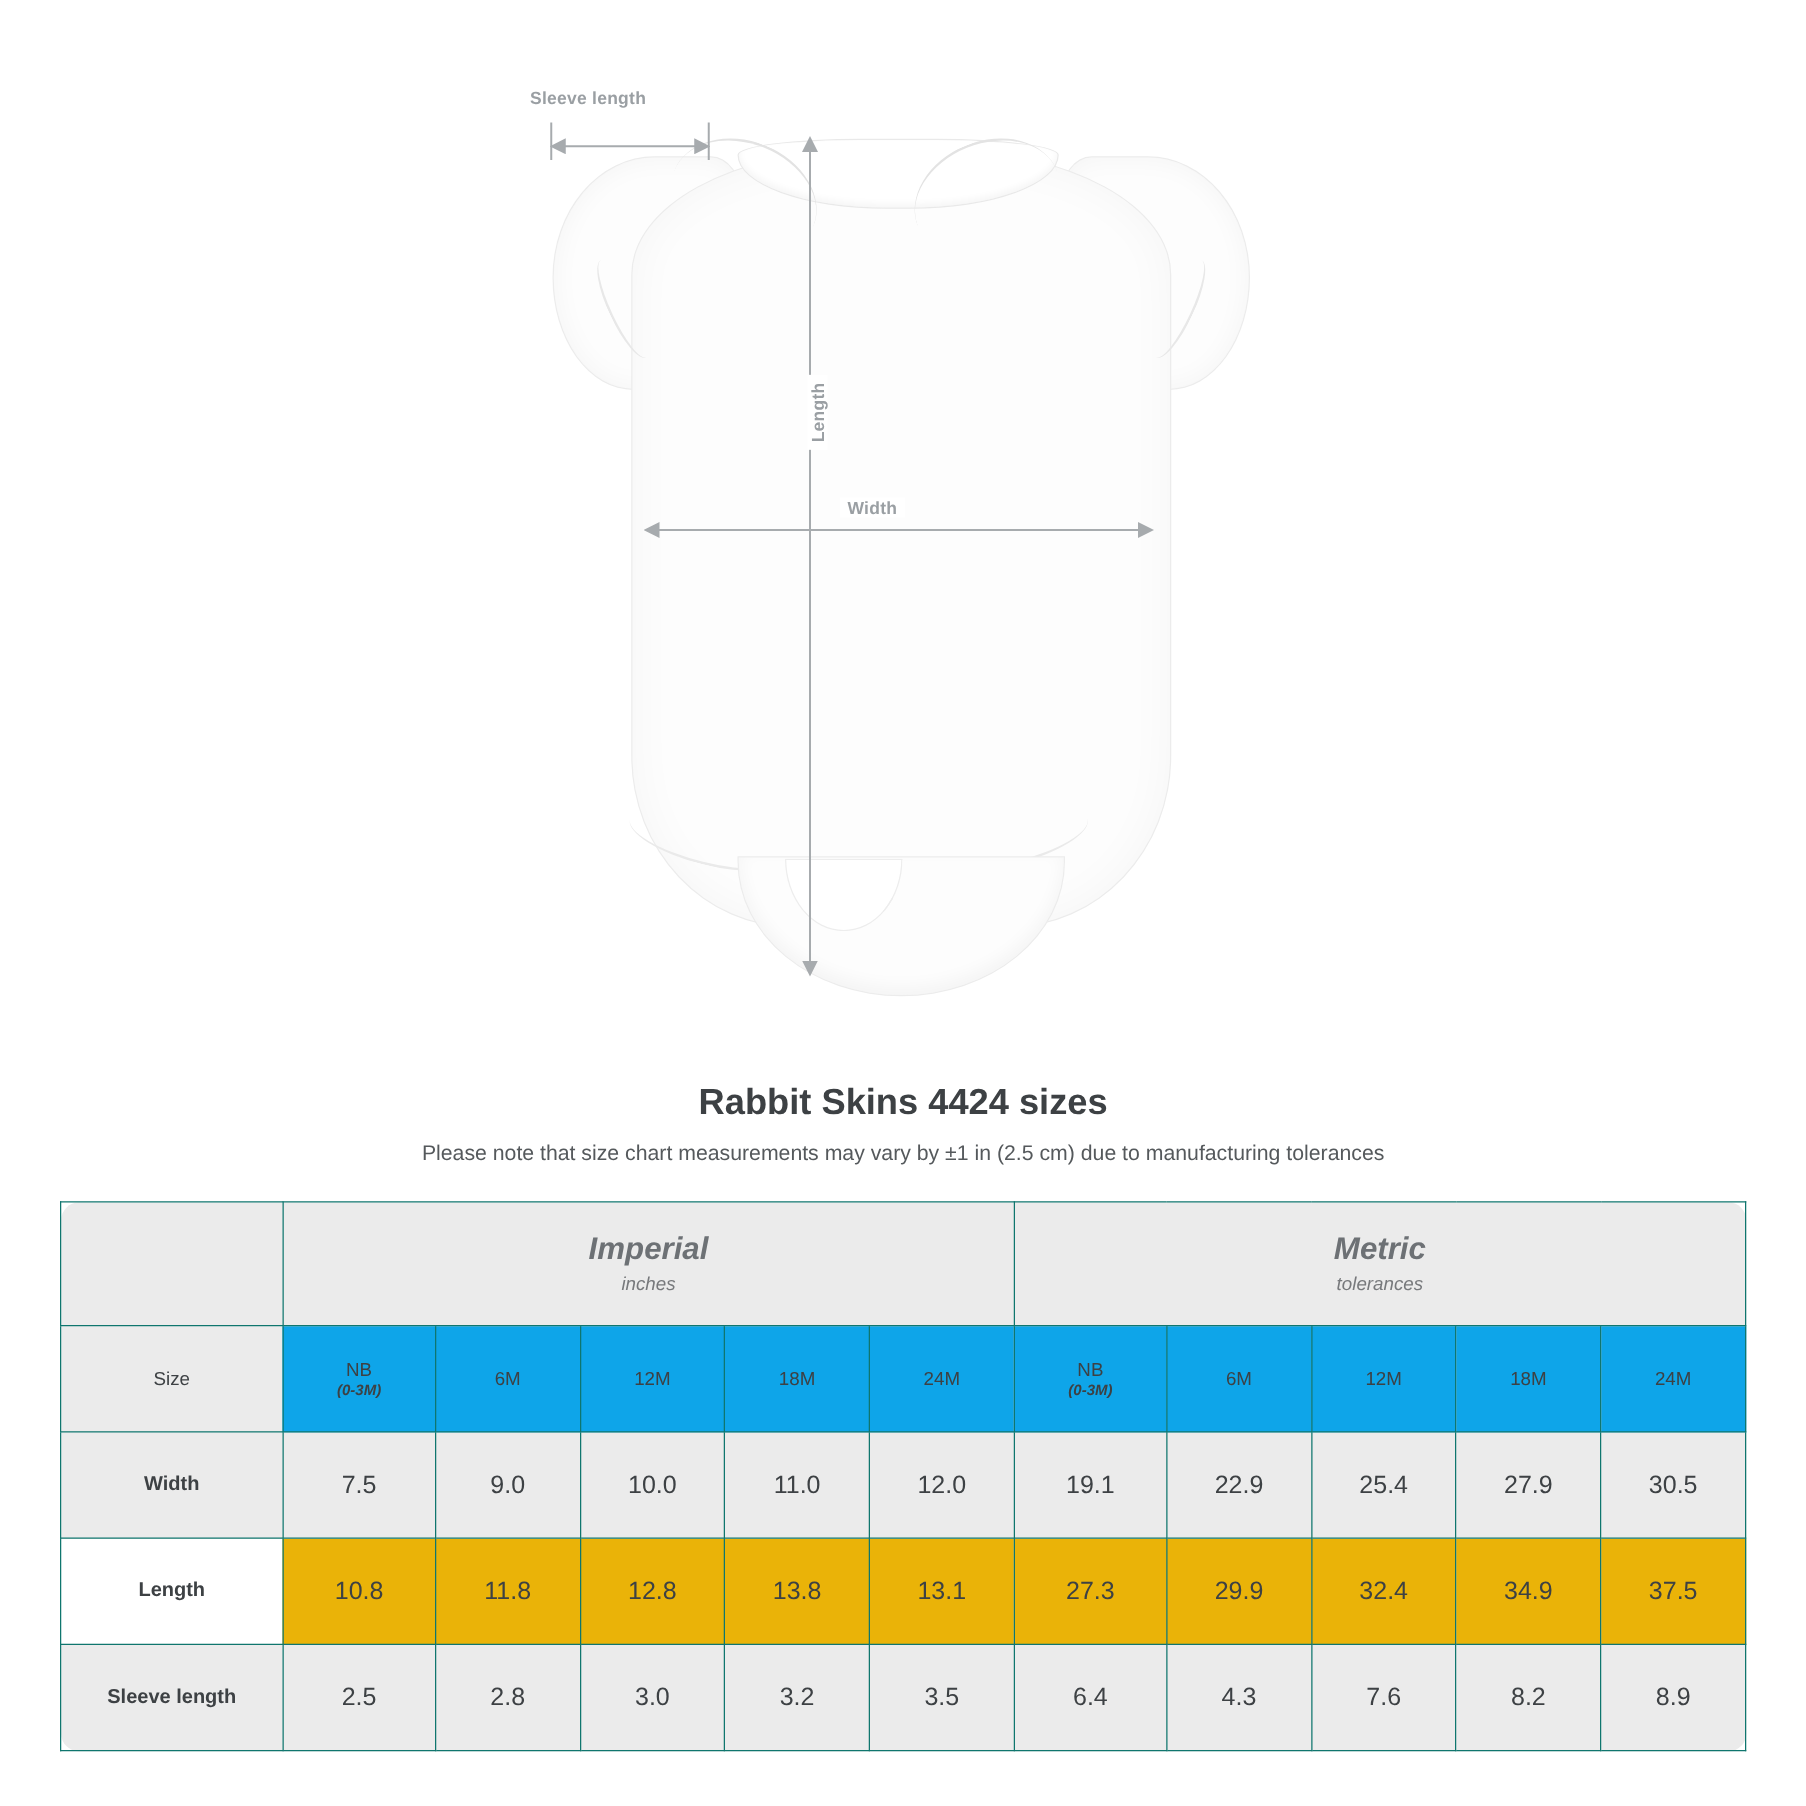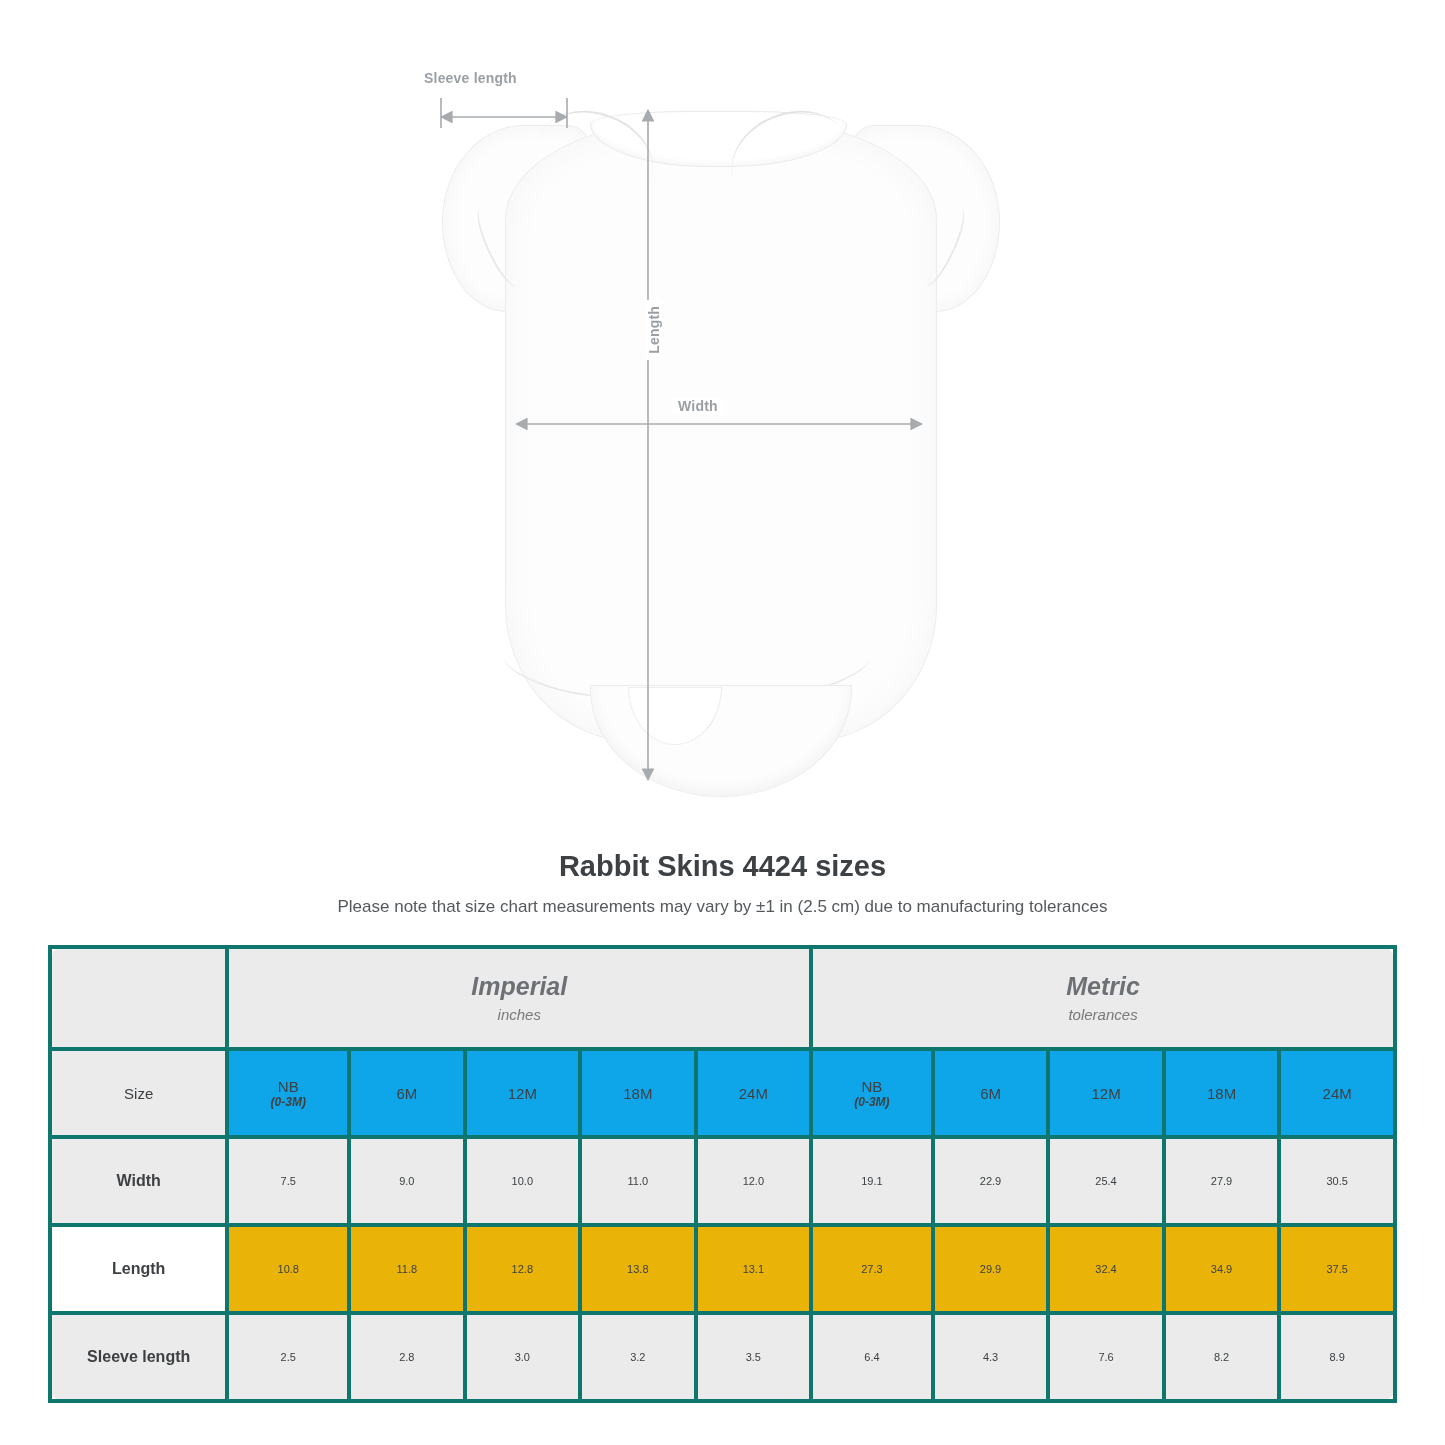--- a/index.html
+++ b/index.html
@@ -149,21 +149,21 @@
     left: 646px; top: 300px;
     writing-mode: vertical-rl;
     transform: rotate(180deg);
     background: #fff;
     padding: 6px 0;
   }
 
   
   .title-block {
     text-align: center;
-    margin-top: 20px;
+    margin-top: 36px;
   }
   .chart-title {
     font-size: 29px;
     font-weight: bold;
     color: #3d4144;
     margin: 0 0 14px 0;
   }
   .chart-note {
     font-size: 17px;
     color: #55595c;
@@ -174,21 +174,21 @@
   .table-wrap {
     margin: 28px 48px 0 48px;
   }
   table.size-table {
     width: 1349px;
     border-collapse: collapse;
     table-layout: fixed;
     font-size: 15px;
   }
   table.size-table td, table.size-table th {
-    border: 4px solid #0f766e;
+    border: 1px solid #0f766e;
     text-align: center;
     vertical-align: middle;
     font-weight: normal;
   }
   .unit-head td {
     background: #ebebeb;
     height: 98px;
     padding: 0;
   }
   .unit-head td:first-child { border-top-left-radius: 14px; }
@@ -219,21 +219,21 @@
   tr.data-row td.rowlabel {
     font-weight: bold;
     background: #ebebeb;
     font-size: 16px;
   }
   tr.shade td { background: #ebebeb; }
   tr.plain td { background: #eab308; }
   tr.plain td.rowlabel { background: #ffffff; }
   tr.data-row:last-child td:first-child { border-bottom-left-radius: 14px; }
   tr.data-row:last-child td:last-child  { border-bottom-right-radius: 14px; }
-  .cell-val { color: #3d4144; font-size: 11px; }
+  .cell-val { color: #3d4144; font-size: 20px; }
 </style>
 </head>
 <body>
 
 <div class="illustration">
 
   <div class="garment-wrap">
     <div class="sleeve-l"></div>
     <div class="sleeve-r"></div>
     <div class="body-main"></div>

